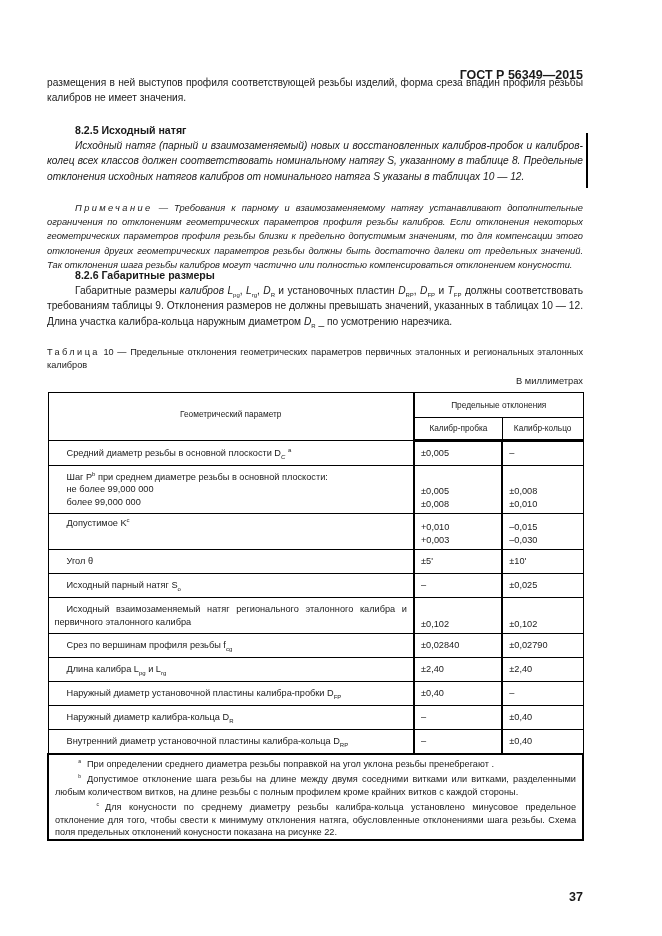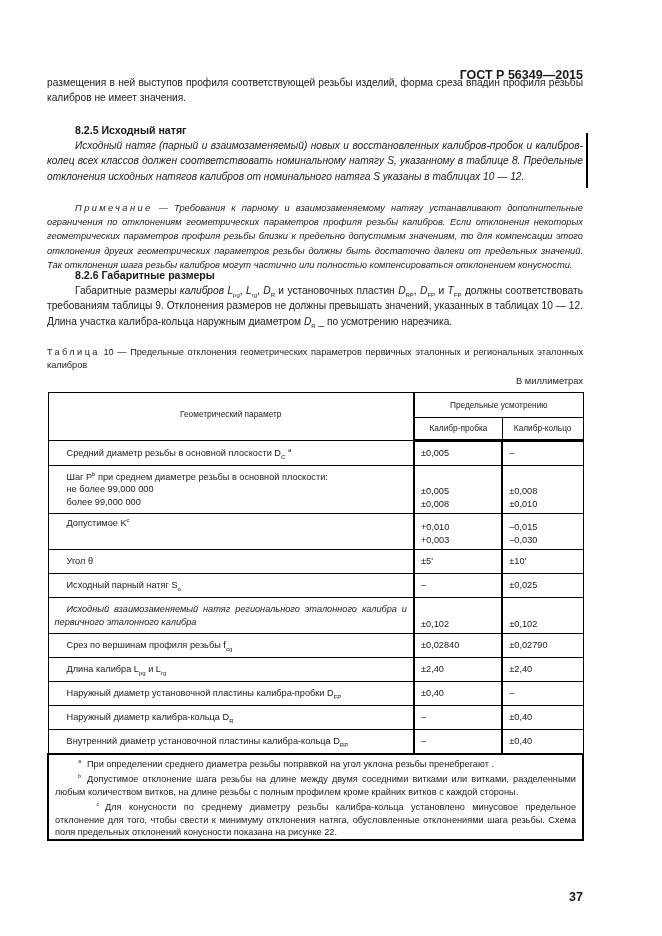--- a/index.html
+++ b/index.html
@@ -82,21 +82,21 @@
 
 <table class="grid">
   <colgroup>
       <col class="c1">
       <col class="c2">
       <col class="c3">
     </colgroup>
   <tbody>
       <tr style="height:25px;">
     <th rowspan="2" class="th-left" style="vertical-align:top;padding-top:15px;">Геометрический параметр</th>
-    <th colspan="2">Предельные усмотрению</th>
+    <th colspan="2">Предельные отклонения</th>
   </tr>
   <tr class="thick-bottom" style="height:23px;">
     <th class="colb">Калибр-пробка</th>
     <th>Калибр-кольцо</th>
   </tr>
 
   <tr style="height:25px;">
     <td class="th-left ind2"><span>Средний диаметр резьбы в основной плоскости D</span><sub class="it">C</sub> <sup>a</sup></td>
     <td class="num mid colb">±0,005</td>
     <td class="num mid">–</td>
@@ -136,21 +136,21 @@
     <td class="num mid">±10'</td>
   </tr>
 
   <tr style="height:24px;">
     <td class="th-left ind2"><span>Исходный парный натяг S</span><sub>o</sub></td>
     <td class="num mid colb">–</td>
     <td class="num mid">±0,025</td>
   </tr>
 
   <tr style="height:36px;">
-    <td class="th-left" style="text-align:justify;text-indent:12px;padding-top:3px;padding-bottom:3px;font-style:italic;">Исходный взаимозаменяемый натяг регионального эталонного калибра и первичного эталонного калибра</td>
+    <td class="th-left" style="text-align:justify;text-indent:12px;padding-top:3px;padding-bottom:3px;">Исходный взаимозаменяемый натяг регионального эталонного калибра и первичного эталонного калибра</td>
     <td class="num colb">±0,102</td>
     <td class="num">±0,102</td>
   </tr>
 
   <tr style="height:24px;">
     <td class="th-left ind2"><span>Срез по вершинам профиля резьбы f</span><sub>cg</sub></td>
     <td class="num mid colb">±0,02840</td>
     <td class="num mid">±0,02790</td>
   </tr>
 

